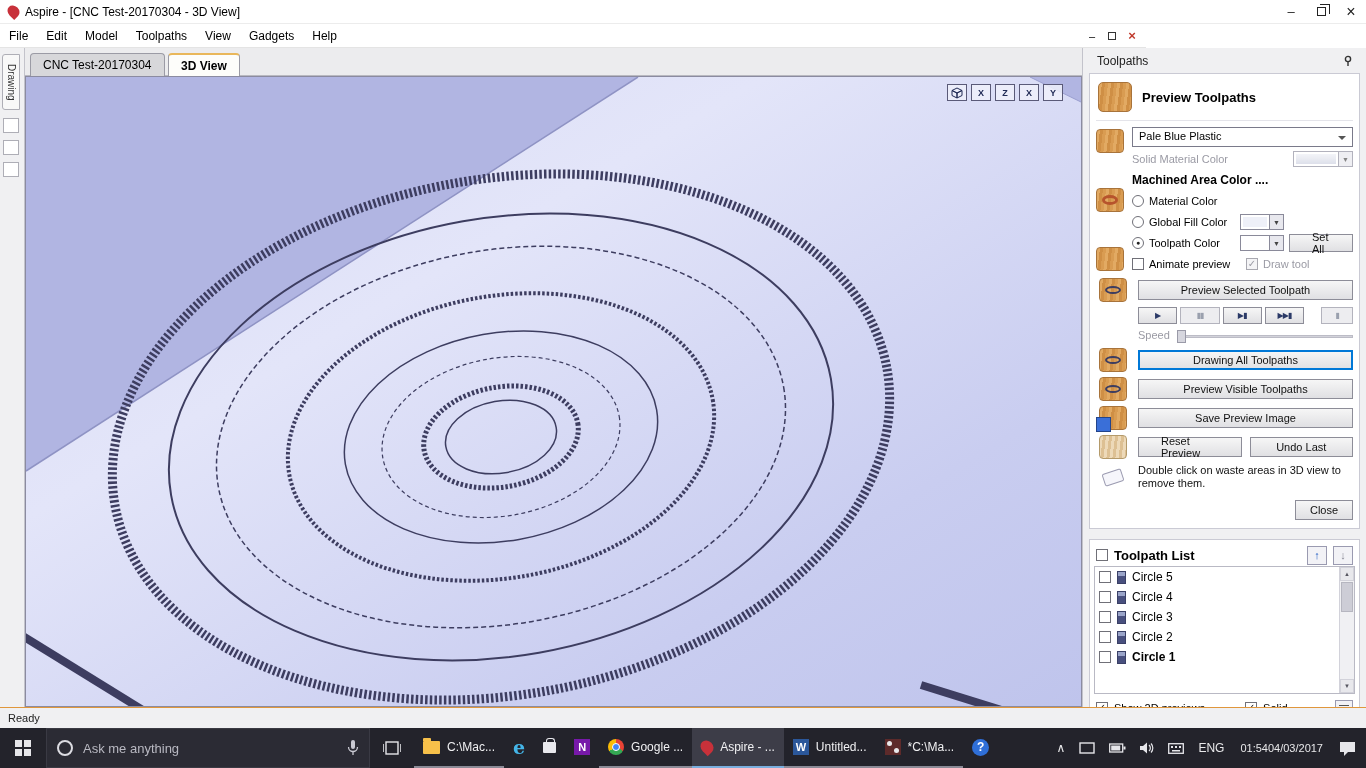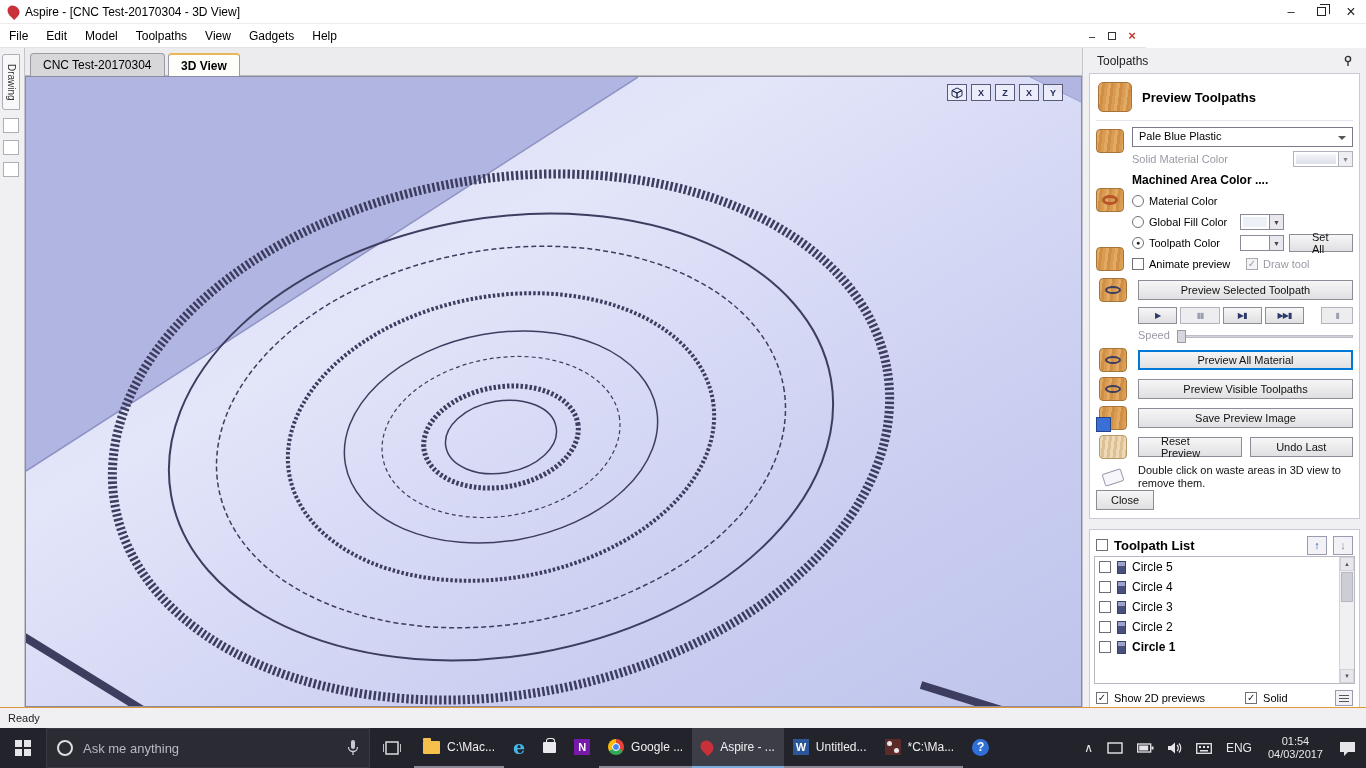--- a/index.html
+++ b/index.html
@@ -91,21 +91,21 @@
   .pbtn { flex:1; height:17px; background:linear-gradient(#f6f6f6,#e0e0e3); border:1px solid #8d8d98; font-size:8px; color:#2b3a67; display:flex; align-items:center; justify-content:center; letter-spacing:-1px; }
   .pbtn.disabled { color:#9aa0ae; border-color:#b3b3bd; background:#ededf0; }
   .pbtn.gap { margin-left:14px; flex:0 0 32px; }
 
   .speed-row { display:flex; align-items:flex-start; gap:7px; flex:1; }
   .slider { flex:1; height:14px; position:relative; }
   .slider .track { position:absolute; left:0; right:0; top:6px; height:3px; background:#d2d2da; border:1px solid #bcbcc6; }
   .slider .handle { position:absolute; left:0; top:1px; width:9px; height:13px; background:#d6d6de; border:1px solid #9a9aa8; }
 
   .hint { font-size:11px; line-height:13px; color:#111; }
-  .close-row { display:flex; }
+  .close-row { display:flex; justify-content:flex-end; margin-top:10px; }
   .close-row .btn { width:58px; }
 
   .listcard { margin-top:10px; background:#fff; border:1px solid #cacad4; padding:4px 4px 6px 4px; }
   .list-head { display:flex; align-items:center; gap:6px; height:22px; padding:0 2px; }
   .list-head .spacer { flex:1; }
   .ico-btn { width:20px; height:19px; border:1px solid #9a9ab0; background:#f2f2f6; display:flex; align-items:center; justify-content:center; font-size:11px; font-weight:bold; }
   .ico-btn.blue { color:#1a57c2; }
   .ico-btn.gray { color:#8a8a96; }
 
   .listbox { border:1px solid #b9b9c4; height:128px; display:flex; }
@@ -150,21 +150,21 @@
   .chrome-ico::after { content:""; position:absolute; inset:4px; background:#4285f4; border:1.5px solid #fff; border-radius:50%; }
   .aspire-ico { width:12px; height:14px; background:#c8313a; border-radius:50% 50% 50% 0; transform:rotate(-45deg); }
   .word-ico { width:16px; height:16px; background:#2b579a; color:#fff; font-size:11px; font-weight:bold; display:flex; align-items:center; justify-content:center; }
   .film-ico { width:16px; height:16px; background:#5d2a2a; position:relative; }
   .film-ico::before { content:""; position:absolute; left:2px; top:2px; width:5px; height:5px; background:#e8e8ea; border-radius:50%; box-shadow:7px 7px 0 #e8e8ea; }
   .help-ico { width:17px; height:17px; border-radius:50%; background:#2f6fd8; color:#fff; font-size:12px; font-weight:bold; display:flex; align-items:center; justify-content:center; }
 
   .tray { margin-left:auto; display:flex; align-items:center; gap:2px; padding-right:4px; }
   .tray-item { height:40px; display:flex; align-items:center; justify-content:center; padding:0 6px; font-size:12px; }
   .tray-item svg { display:block; }
-  .clock { flex-direction:column; line-height:13px; font-size:11px; text-align:center; padding:0 8px; }
+  .clock { line-height:13px; font-size:11px; text-align:center; padding:0 8px; }
 </style>
 </head>
 <body>
 
 <div class="titlebar">
   <span class="app-icon"></span>
   <span class="title-text">Aspire - [CNC Test-20170304 - 3D View]</span>
   <div class="titlebar-controls">
     <span class="tb-btn">–</span>
     <span class="tb-btn">
@@ -342,21 +342,21 @@
           <span class="track"></span>
           <span class="handle"></span>
         </span>
       </div>
     </div>
 
     <div class="ctl-row">
       <span class="icon-slot">
           <span class="wood sm oval"></span>
         </span>
-      <span class="btn fill focused">Preview All Material</span>
+      <span class="btn fill focused">Drawing All Toolpaths</span>
     </div>
 
     <div class="ctl-row">
       <span class="icon-slot">
           <span class="wood sm oval"></span>
         </span>
       <span class="btn fill">Preview Visible Toolpaths</span>
     </div>
 
     <div class="ctl-row">

